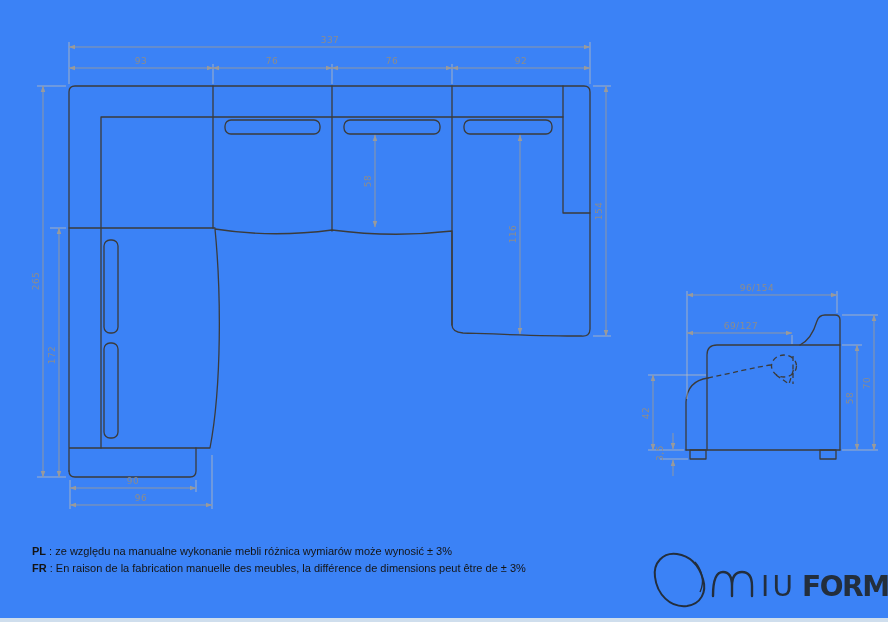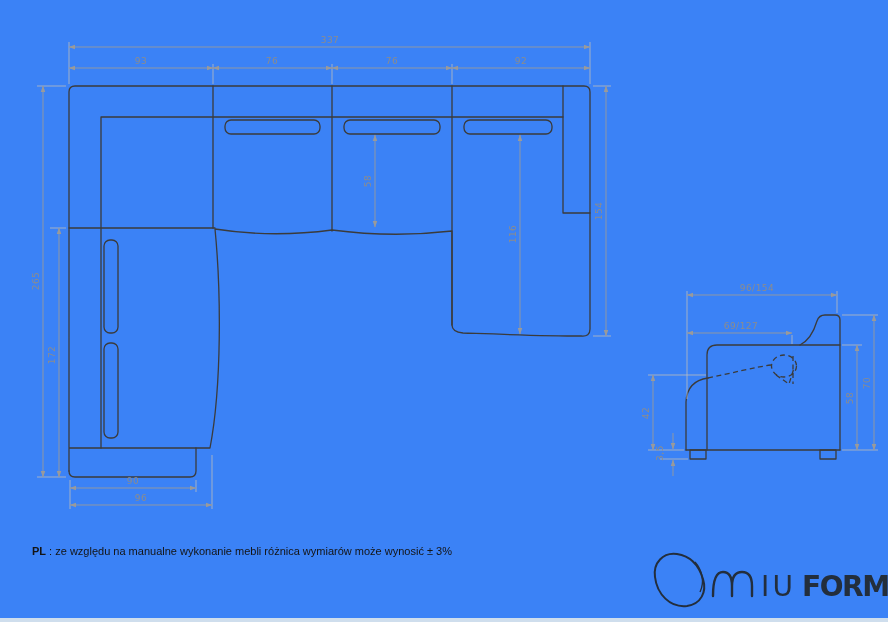--- a/index.html
+++ b/index.html
@@ -131,20 +131,21 @@
       <text class="dimtxt" x="741" y="329" text-anchor="middle">69/127</text>
       <text class="dimtxt" x="649" y="413" text-anchor="middle" transform="rotate(-90 649 413)">42</text>
       <text class="dimtxt" x="663" y="453" text-anchor="middle" transform="rotate(-90 663 453)" font-size="8">3,5</text>
       <text class="dimtxt" x="853" y="398" text-anchor="middle" transform="rotate(-90 853 398)">58</text>
       <text class="dimtxt" x="870" y="383" text-anchor="middle" transform="rotate(-90 870 383)">70</text>
     </g>
   </svg>
 
   <div class="notes">
     <div><b>PL</b><span> : </span><span>ze względu na manualne wykonanie mebli różnica wymiarów może wynosić ± 3%</span></div>
+    <div><b>FR</b><span> : </span><span>En raison de la fabrication manuelle des meubles, la différence de dimensions peut être de ± 3%</span></div>
   </div>
 
   <div class="logo">
     <svg width="258" height="68" viewBox="0 0 258 68" xmlns="http://www.w3.org/2000/svg">
       <g>
         <path d="M 28,6 C 14,4 4,15 6,29 C 8,46 21,60 38,58 C 52,56 58,44 54,31 C 50,18 42,8 28,6 Z" fill="none" stroke="#232e3c" stroke-width="2"></path>
         <path d="M 46,14 C 53,22 56,34 51,44" fill="none" stroke="#232e3c" stroke-width="1.4"></path>
       </g>
       <g>
         <path d="M 64,48 C 64,32 67,24 74,24 C 81,24 83,30 83,38 L 83,48 M 83,38 C 83,30 86,24 93,24 C 100,24 103,30 103,38 L 103,48" fill="none" stroke="#232e3c" stroke-width="2.4" stroke-linecap="round"></path>

